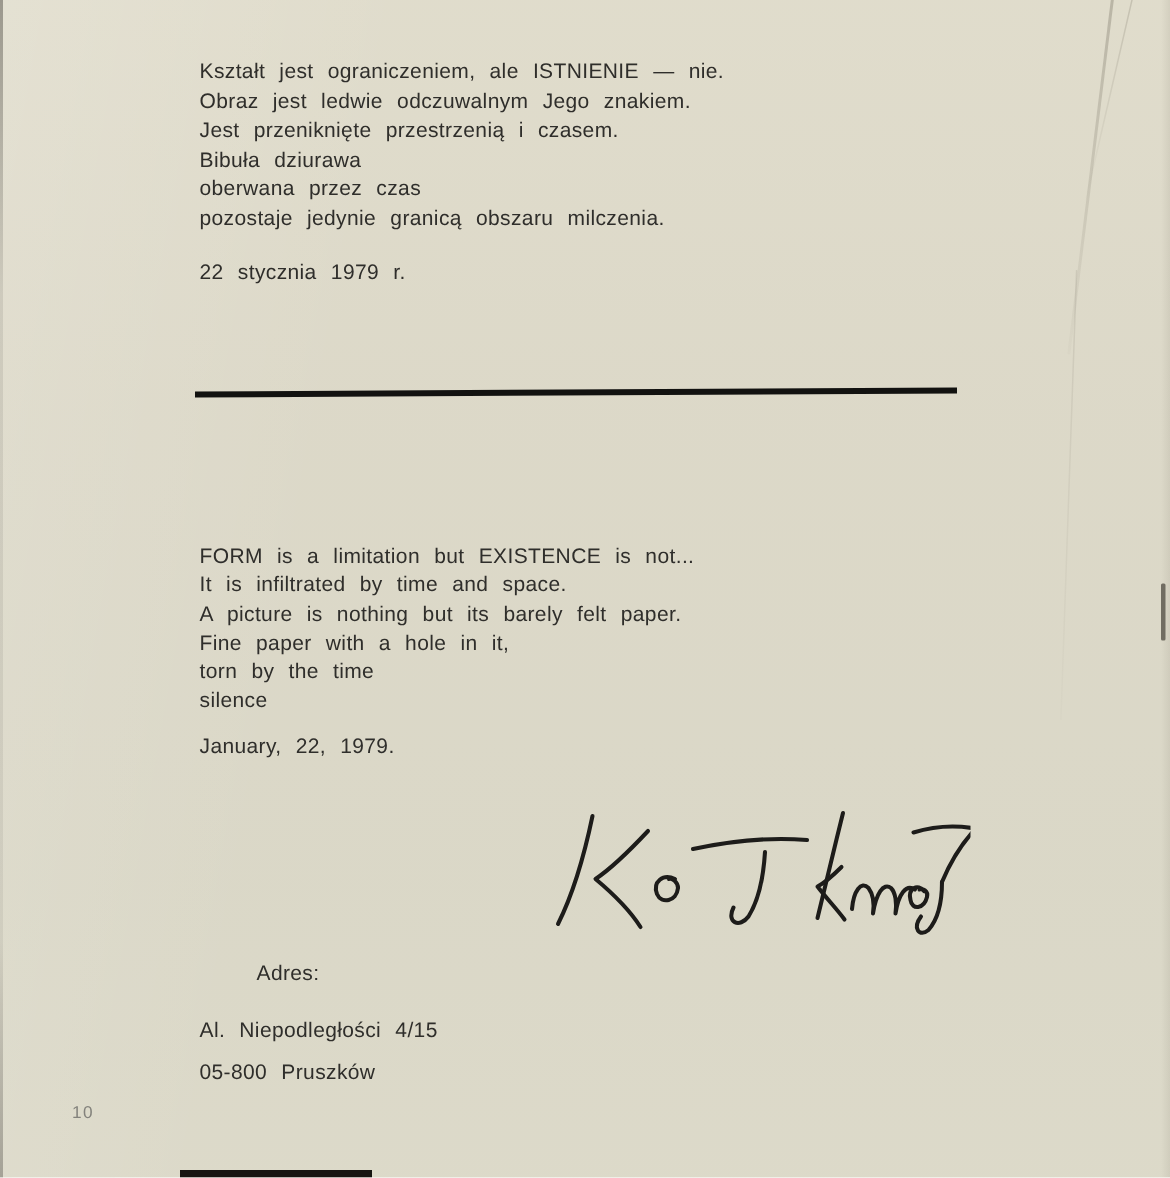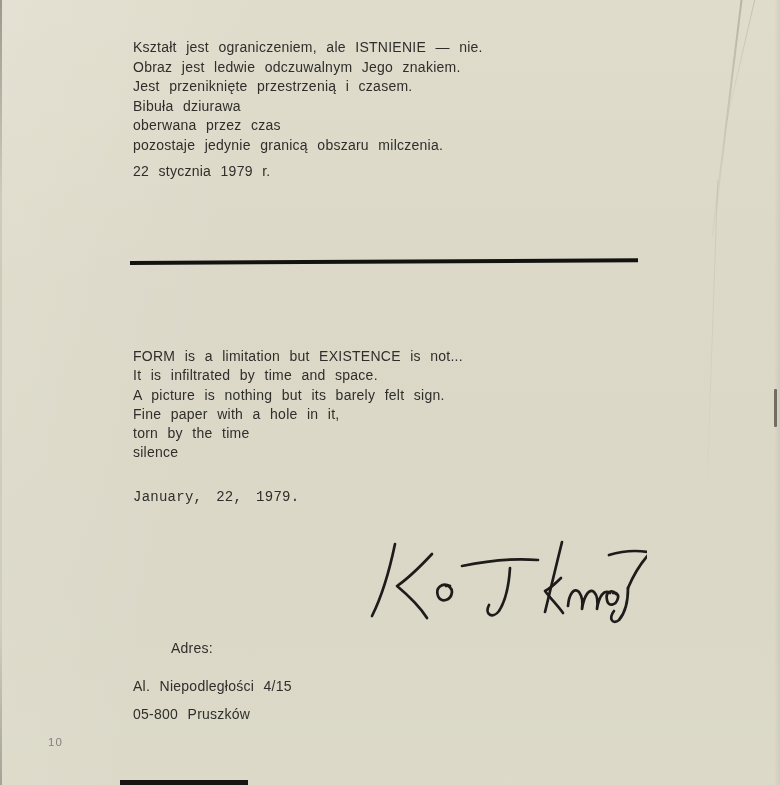--- a/index.html
+++ b/index.html
@@ -22,24 +22,24 @@
   }
   .txt {
     position: absolute;
     color: #2f2e2b;
     font-size: 14px;
     letter-spacing: 0.25px;
     word-spacing: 0.38em;
     white-space: nowrap;
   }
   .poem-pl { left: 133px; top: 38px; line-height: 19.5px; }
-  .poem-en { left: 133px; top: 347px; line-height: 19.3px; }
+  .poem-en { left: 133px; top: 361px; line-height: 19.3px; }
   .poem-line { display: block; }
-  .date-pl { left: 133px; top: 163px; text-align: center; }
-  .date-en { left: 133px; top: 489px; font-family: Liberation Mono, monospace; }
+  .date-pl { left: 133px; top: 173px; text-align: center; }
+  .date-en { left: 133px; top: 489px; }
   .divider {
     position: absolute;
     left: 130px;
     top: 261px;
     width: 508px;
     height: 4px;
     background: #121210;
     transform: rotate(-0.3deg);
     transform-origin: left center;
   }
@@ -140,21 +140,21 @@
     <span class="poem-line">oberwana przez czas</span>
     <span class="poem-line">pozostaje jedynie granicą obszaru milczenia.</span>
   </div>
   <div class="txt date-pl">22 stycznia 1979 r.</div>
 
   <div class="divider"></div>
 
   <div class="txt poem-en">
     <span class="poem-line">FORM is a limitation but EXISTENCE is not...</span>
     <span class="poem-line">It is infiltrated by time and space.</span>
-    <span class="poem-line">A picture is nothing but its barely felt sign.</span>
+    <span class="poem-line">A picture is nothing but its barely felt paper.</span>
     <span class="poem-line">Fine paper with a hole in it,</span>
     <span class="poem-line">torn by the time</span>
     <span class="poem-line">silence</span>
   </div>
   <div class="txt date-en">January, 22, 1979.</div>
 
   <svg class="signature" viewBox="0 0 285 95" aria-label="Koji Kamoji">
 
     <path d="M 33 14 C 28 38, 20 66, 10 86"></path>
     <path d="M 70 24 C 55 40, 44 50, 35 56 C 47 66, 58 77, 65 88"></path>

